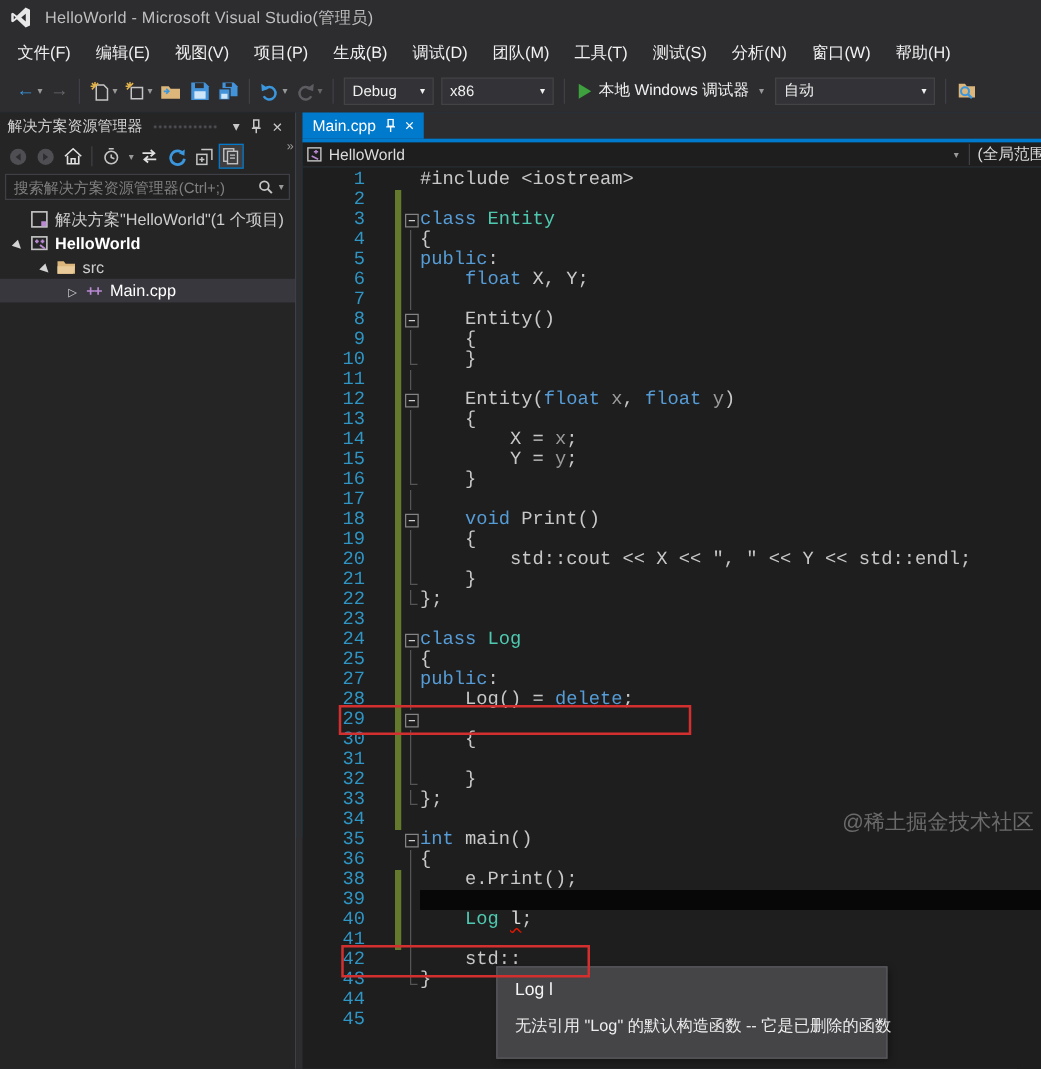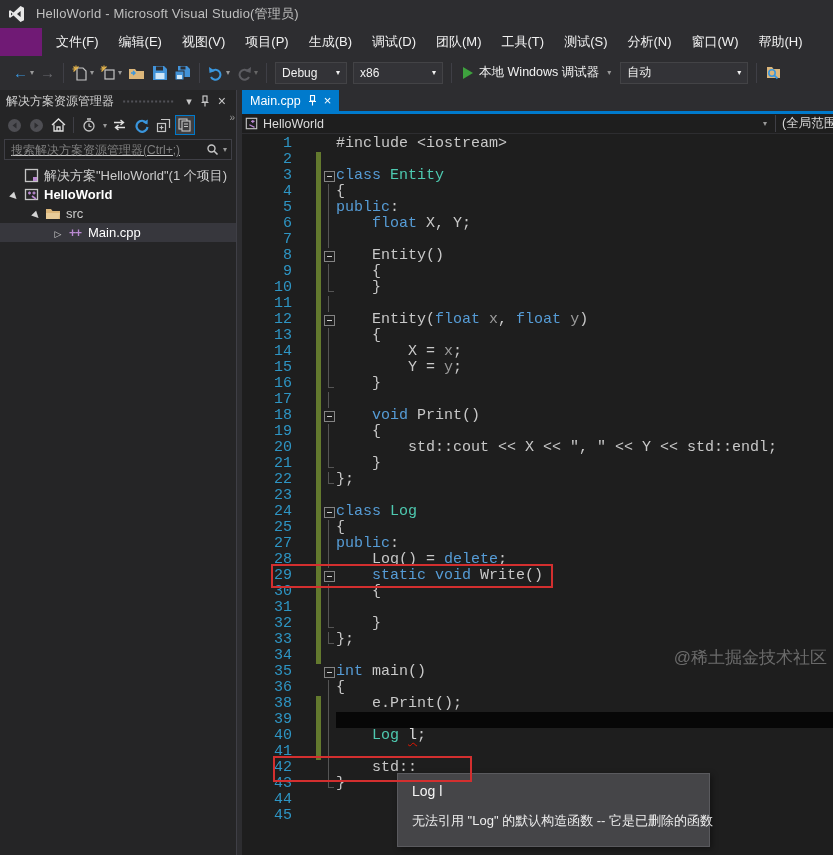--- a/index.html
+++ b/index.html
@@ -1,26 +1,26 @@
 <!DOCTYPE html>
 <html><head>
 <meta charset="utf-8">
 <style>
   * { margin:0; padding:0; box-sizing:border-box; }
   html,body { width:833px; height:855px; overflow:hidden; background:#2D2D30;
     font-family:"Liberation Sans","DejaVu Sans",sans-serif; }
-  .window { position:relative; width:833px; height:670px; background:#701a75; color:#CCC; }
+  .window { position:relative; width:833px; height:670px; background:#0c4a6e; color:#CCC; }
 
   
   .titlebar { height:28px; display:flex; align-items:center; padding-left:8px; background:#2D2D30; }
   .vslogo { width:18px; height:18px; margin-right:10px; }
   .titletext { font-size:13px; color:#BFBFBF; letter-spacing:.2px; }
 
   
-  .menubar { height:28px; display:flex; align-items:center; padding-left:4px; background:#2D2D30;margin-left:42px; }
+  .menubar { height:28px; display:flex; align-items:center; padding-left:4px; background:#2D2D30; }
   .menu-item { font-size:13px; color:#F1F1F1; padding:4px 10px; cursor:default; }
 
   
   .toolbar { height:34px; display:flex; align-items:center; padding-left:10px; background:#2D2D30; border-bottom:1px solid #2D2D30; }
   .tbtn { display:flex; align-items:center; padding:0 3px; height:24px; }
   .tsep { width:1px; height:20px; background:#3F3F46; margin:0 5px; }
   .caret { font-size:8px; color:#999; margin-left:2px; }
   .caret.dim { color:#666; }
   .combo { display:flex; align-items:center; justify-content:space-between; height:22px;
     background:#333337; border:1px solid #434346; color:#F1F1F1; font-size:12px;
@@ -44,21 +44,21 @@
     background-image:radial-gradient(#515157 1px, transparent 1.2px); background-size:4px 4px; background-position:center; }
   .hbtn { color:#C8C8C8; font-size:11px; padding:0 4px; }
   .sol-toolbar { height:26px; display:flex; align-items:center; gap:2px; padding:0 4px; position:relative; }
   .sicon { width:20px; height:20px; display:flex; align-items:center; justify-content:center; }
   .sicon.sel { border:1px solid #007ACC; background:#3E3E40; }
   .ssep { width:1px; height:16px; background:#3F3F46; margin:0 3px; }
   .overflow-chev { position:absolute; right:2px; top:0; color:#9A9A9A; font-size:10px; letter-spacing:-1px; }
   .sol-search { height:24px; padding:1px 4px; }
   .searchbox { height:21px; background:#212122; border:1px solid #3F3F46; display:flex; align-items:center; }
   .searchbox input { flex:1; background:transparent; border:none; outline:none; color:#C8C8C8;
-    font-size:12px; padding:0 6px; font-family:"Liberation Sans",sans-serif;text-decoration:underline; }
+    font-size:12px; padding:0 6px; font-family:"Liberation Sans",sans-serif; }
   .searchbox input::placeholder { color:#7F7F7F; }
   .tree { flex:1; padding-top:4px; font-size:13px; color:#CCCCCC; }
   .trow { height:19px; display:flex; align-items:center; white-space:nowrap; }
   .trow.sel { background:#37373D; }
   .arrow-slot { width:16px; text-align:center; flex:none; }
   .exp { display:inline-block; color:#D4D4D4; font-size:9px; transform:rotate(45deg); }
   .col { color:#D4D4D4; font-size:9px; }
   .ticon { width:18px; display:flex; justify-content:center; margin-right:4px; flex:none; }
   .bold { font-weight:bold; color:#FFFFFF; }
   .cppmark { color:#B989D1; font-weight:bold; font-size:12px; letter-spacing:-1px; }
@@ -397,21 +397,21 @@
           <div class="code-line"><span class="ln">18</span><span class="chg on"></span><span class="fold start"></span><span class="code"><span class="c-p">    </span><span class="c-k">void</span><span class="c-p"> Print()</span></span></div>
           <div class="code-line"><span class="ln">19</span><span class="chg on"></span><span class="fold mid"></span><span class="code"><span class="c-p">    {</span></span></div>
           <div class="code-line"><span class="ln">20</span><span class="chg on"></span><span class="fold mid"></span><span class="code"><span class="c-p">        std::cout &lt;&lt; X &lt;&lt; ", " &lt;&lt; Y &lt;&lt; std::endl;</span></span></div>
           <div class="code-line"><span class="ln">21</span><span class="chg on"></span><span class="fold end"></span><span class="code"><span class="c-p">    }</span></span></div>
           <div class="code-line"><span class="ln">22</span><span class="chg on"></span><span class="fold end"></span><span class="code"><span class="c-p">};</span></span></div>
           <div class="code-line"><span class="ln">23</span><span class="chg on"></span><span class="fold"></span><span class="code"></span></div>
           <div class="code-line"><span class="ln">24</span><span class="chg on"></span><span class="fold start"></span><span class="code"><span class="c-k">class</span><span class="c-p"> </span><span class="c-t">Log</span></span></div>
           <div class="code-line"><span class="ln">25</span><span class="chg on"></span><span class="fold mid"></span><span class="code"><span class="c-p">{</span></span></div>
           <div class="code-line"><span class="ln">27</span><span class="chg on"></span><span class="fold mid"></span><span class="code"><span class="c-k">public</span><span class="c-p">:</span></span></div>
           <div class="code-line"><span class="ln">28</span><span class="chg on"></span><span class="fold mid"></span><span class="code"><span class="c-p">    Log() = </span><span class="c-k">delete</span><span class="c-p">;</span></span></div>
-          <div class="code-line"><span class="ln">29</span><span class="chg on"></span><span class="fold start"></span><span class="code"><span class="c-p">    </span><span class="c-k">static</span><span class="c-p"> </span><span class="c-k">void</span><span class="c-p"> Write()</span></span></div>
+          <div class="code-line"><span class="ln">29</span><span class="chg on"></span><span class="fold start"></span></div>
           <div class="code-line"><span class="ln">30</span><span class="chg on"></span><span class="fold mid"></span><span class="code"><span class="c-p">    {</span></span></div>
           <div class="code-line"><span class="ln">31</span><span class="chg on"></span><span class="fold mid"></span><span class="code"></span></div>
           <div class="code-line"><span class="ln">32</span><span class="chg on"></span><span class="fold end"></span><span class="code"><span class="c-p">    }</span></span></div>
           <div class="code-line"><span class="ln">33</span><span class="chg on"></span><span class="fold end"></span><span class="code"><span class="c-p">};</span></span></div>
           <div class="code-line"><span class="ln">34</span><span class="chg on"></span><span class="fold"></span><span class="code"></span></div>
           <div class="code-line"><span class="ln">35</span><span class="chg"></span><span class="fold start"></span><span class="code"><span class="c-k">int</span><span class="c-p"> main()</span></span></div>
           <div class="code-line"><span class="ln">36</span><span class="chg"></span><span class="fold mid"></span><span class="code"><span class="c-p">{</span></span></div>
           <div class="code-line"><span class="ln">38</span><span class="chg on"></span><span class="fold mid"></span><span class="code"><span class="c-p">    e.Print();</span></span></div>
           <div class="code-line cur"><span class="ln">39</span><span class="chg on"></span><span class="fold mid"></span><span class="code"></span></div>
           <div class="code-line"><span class="ln">40</span><span class="chg on"></span><span class="fold mid"></span><span class="code"><span class="c-p">    </span><span class="c-t">Log</span><span class="c-p"> </span><span class="c-sq">l</span><span class="c-p">;</span></span></div>

